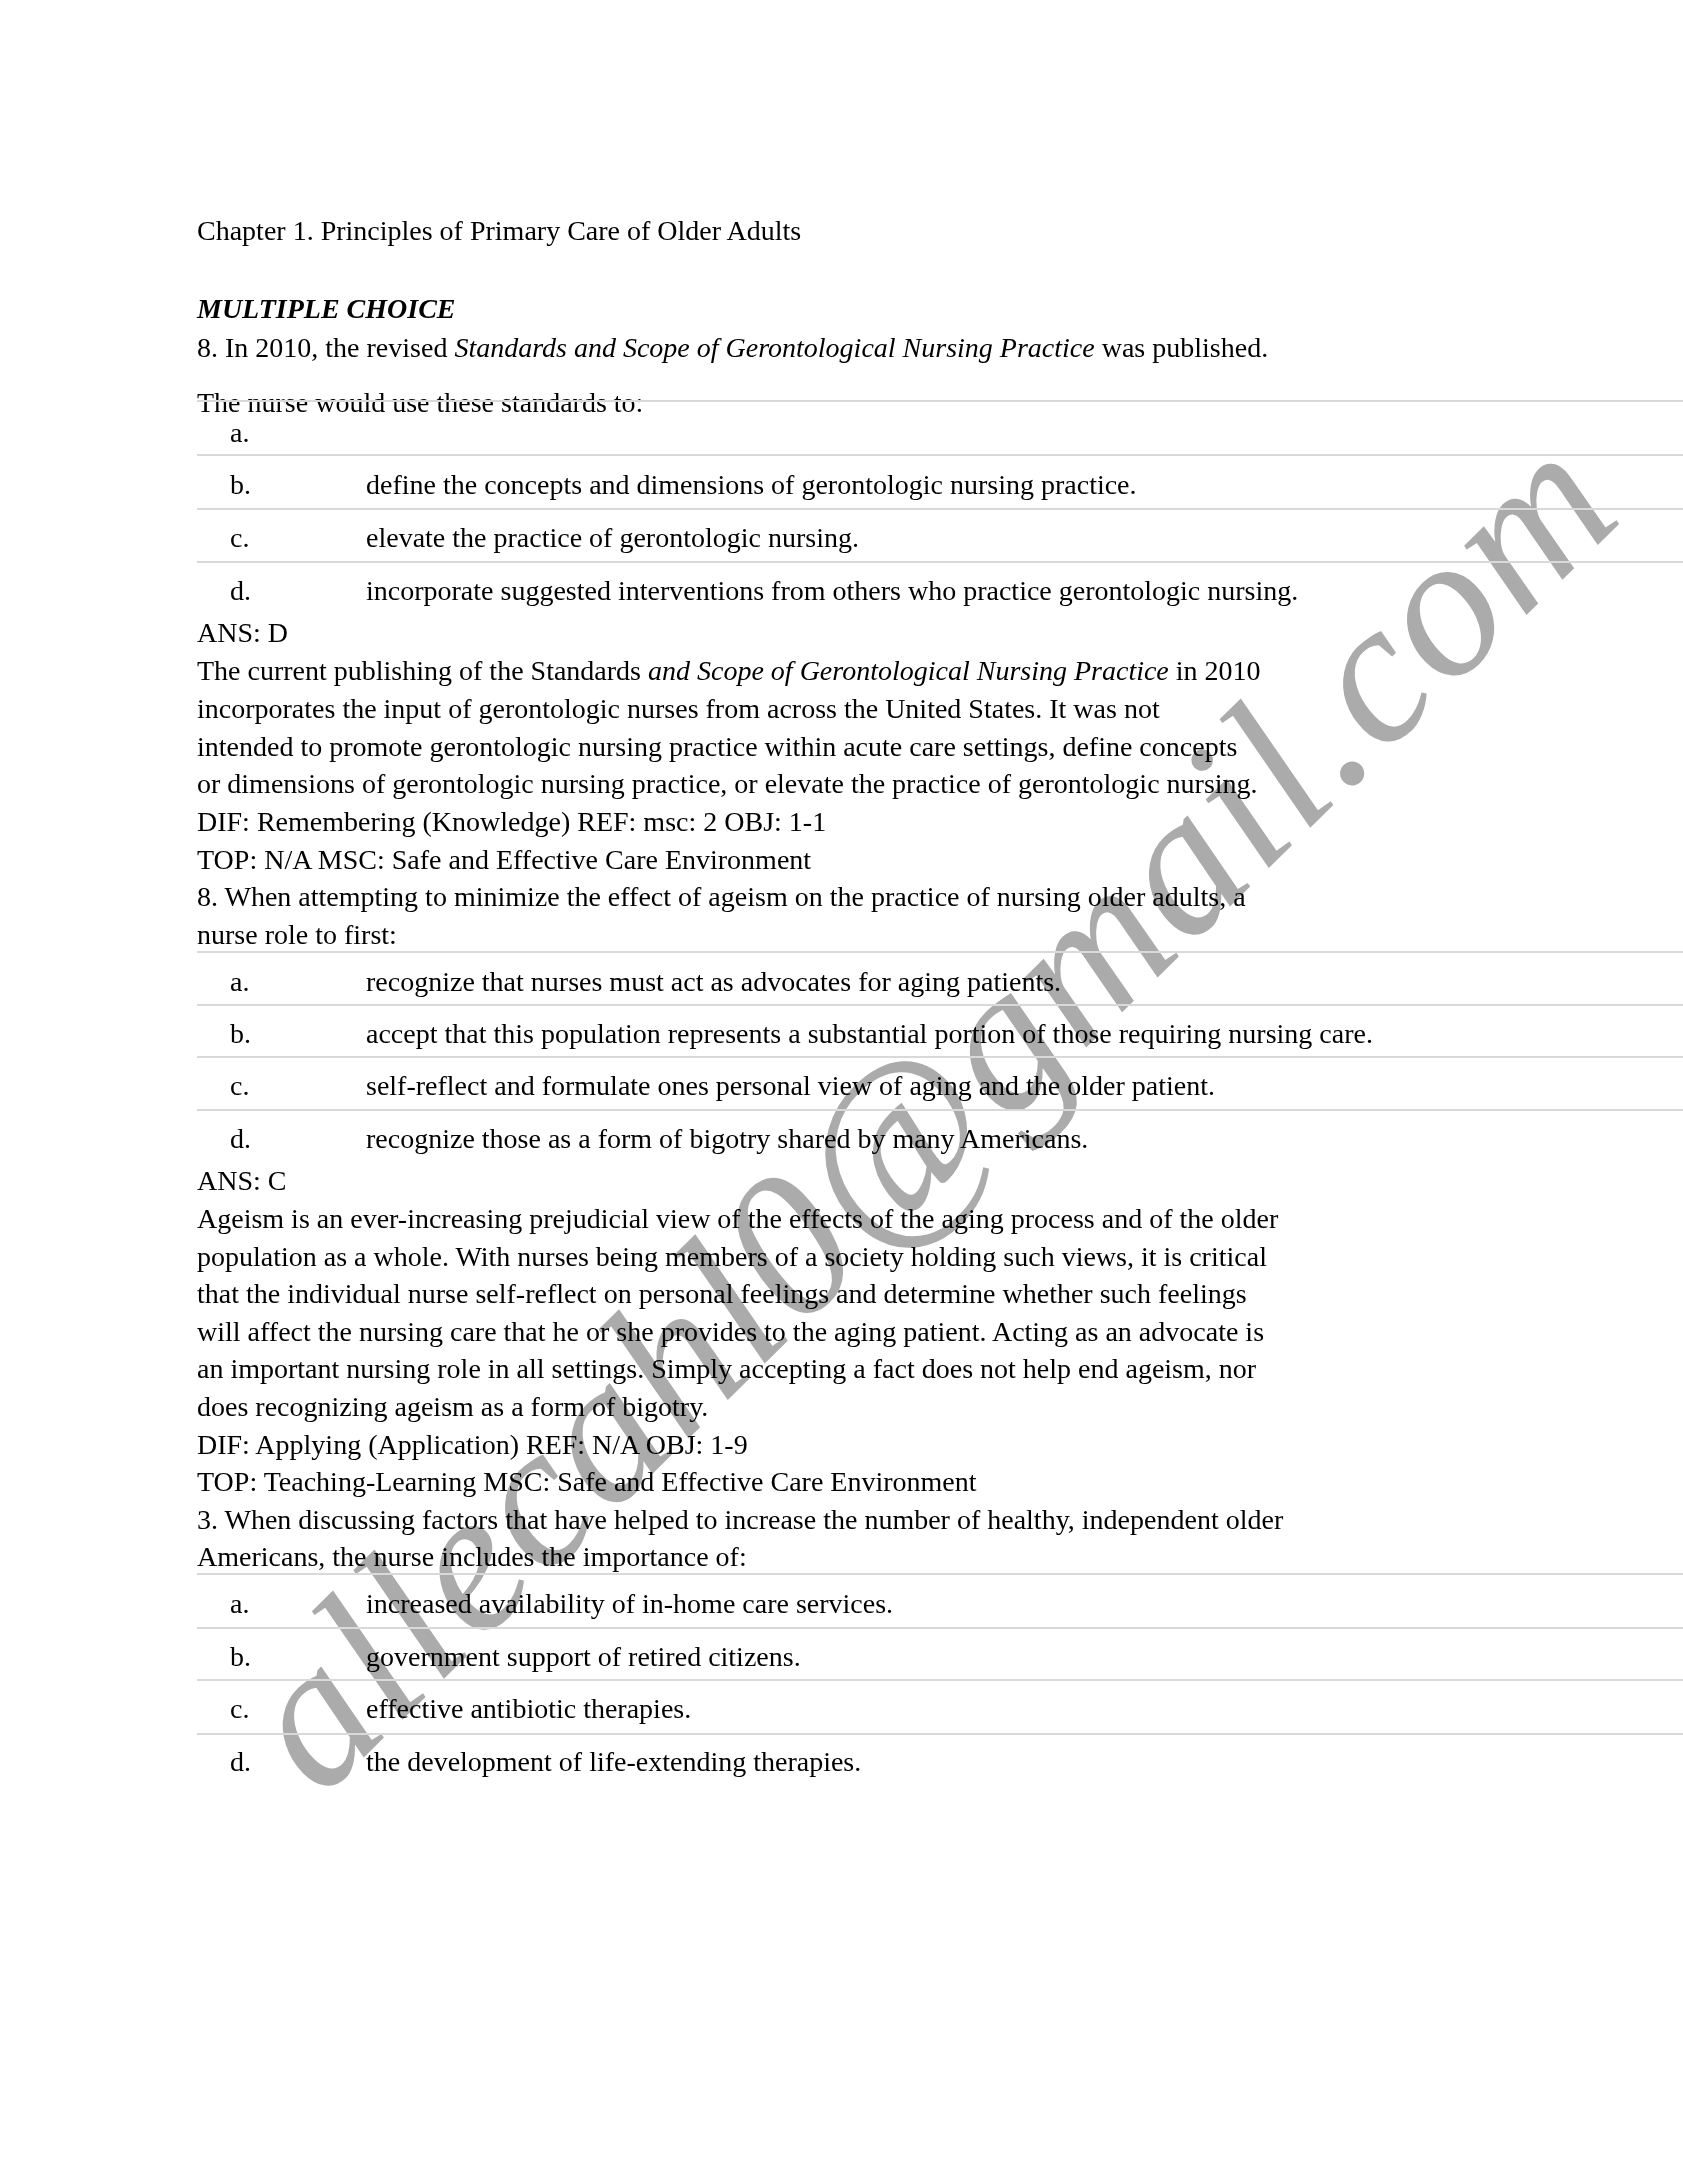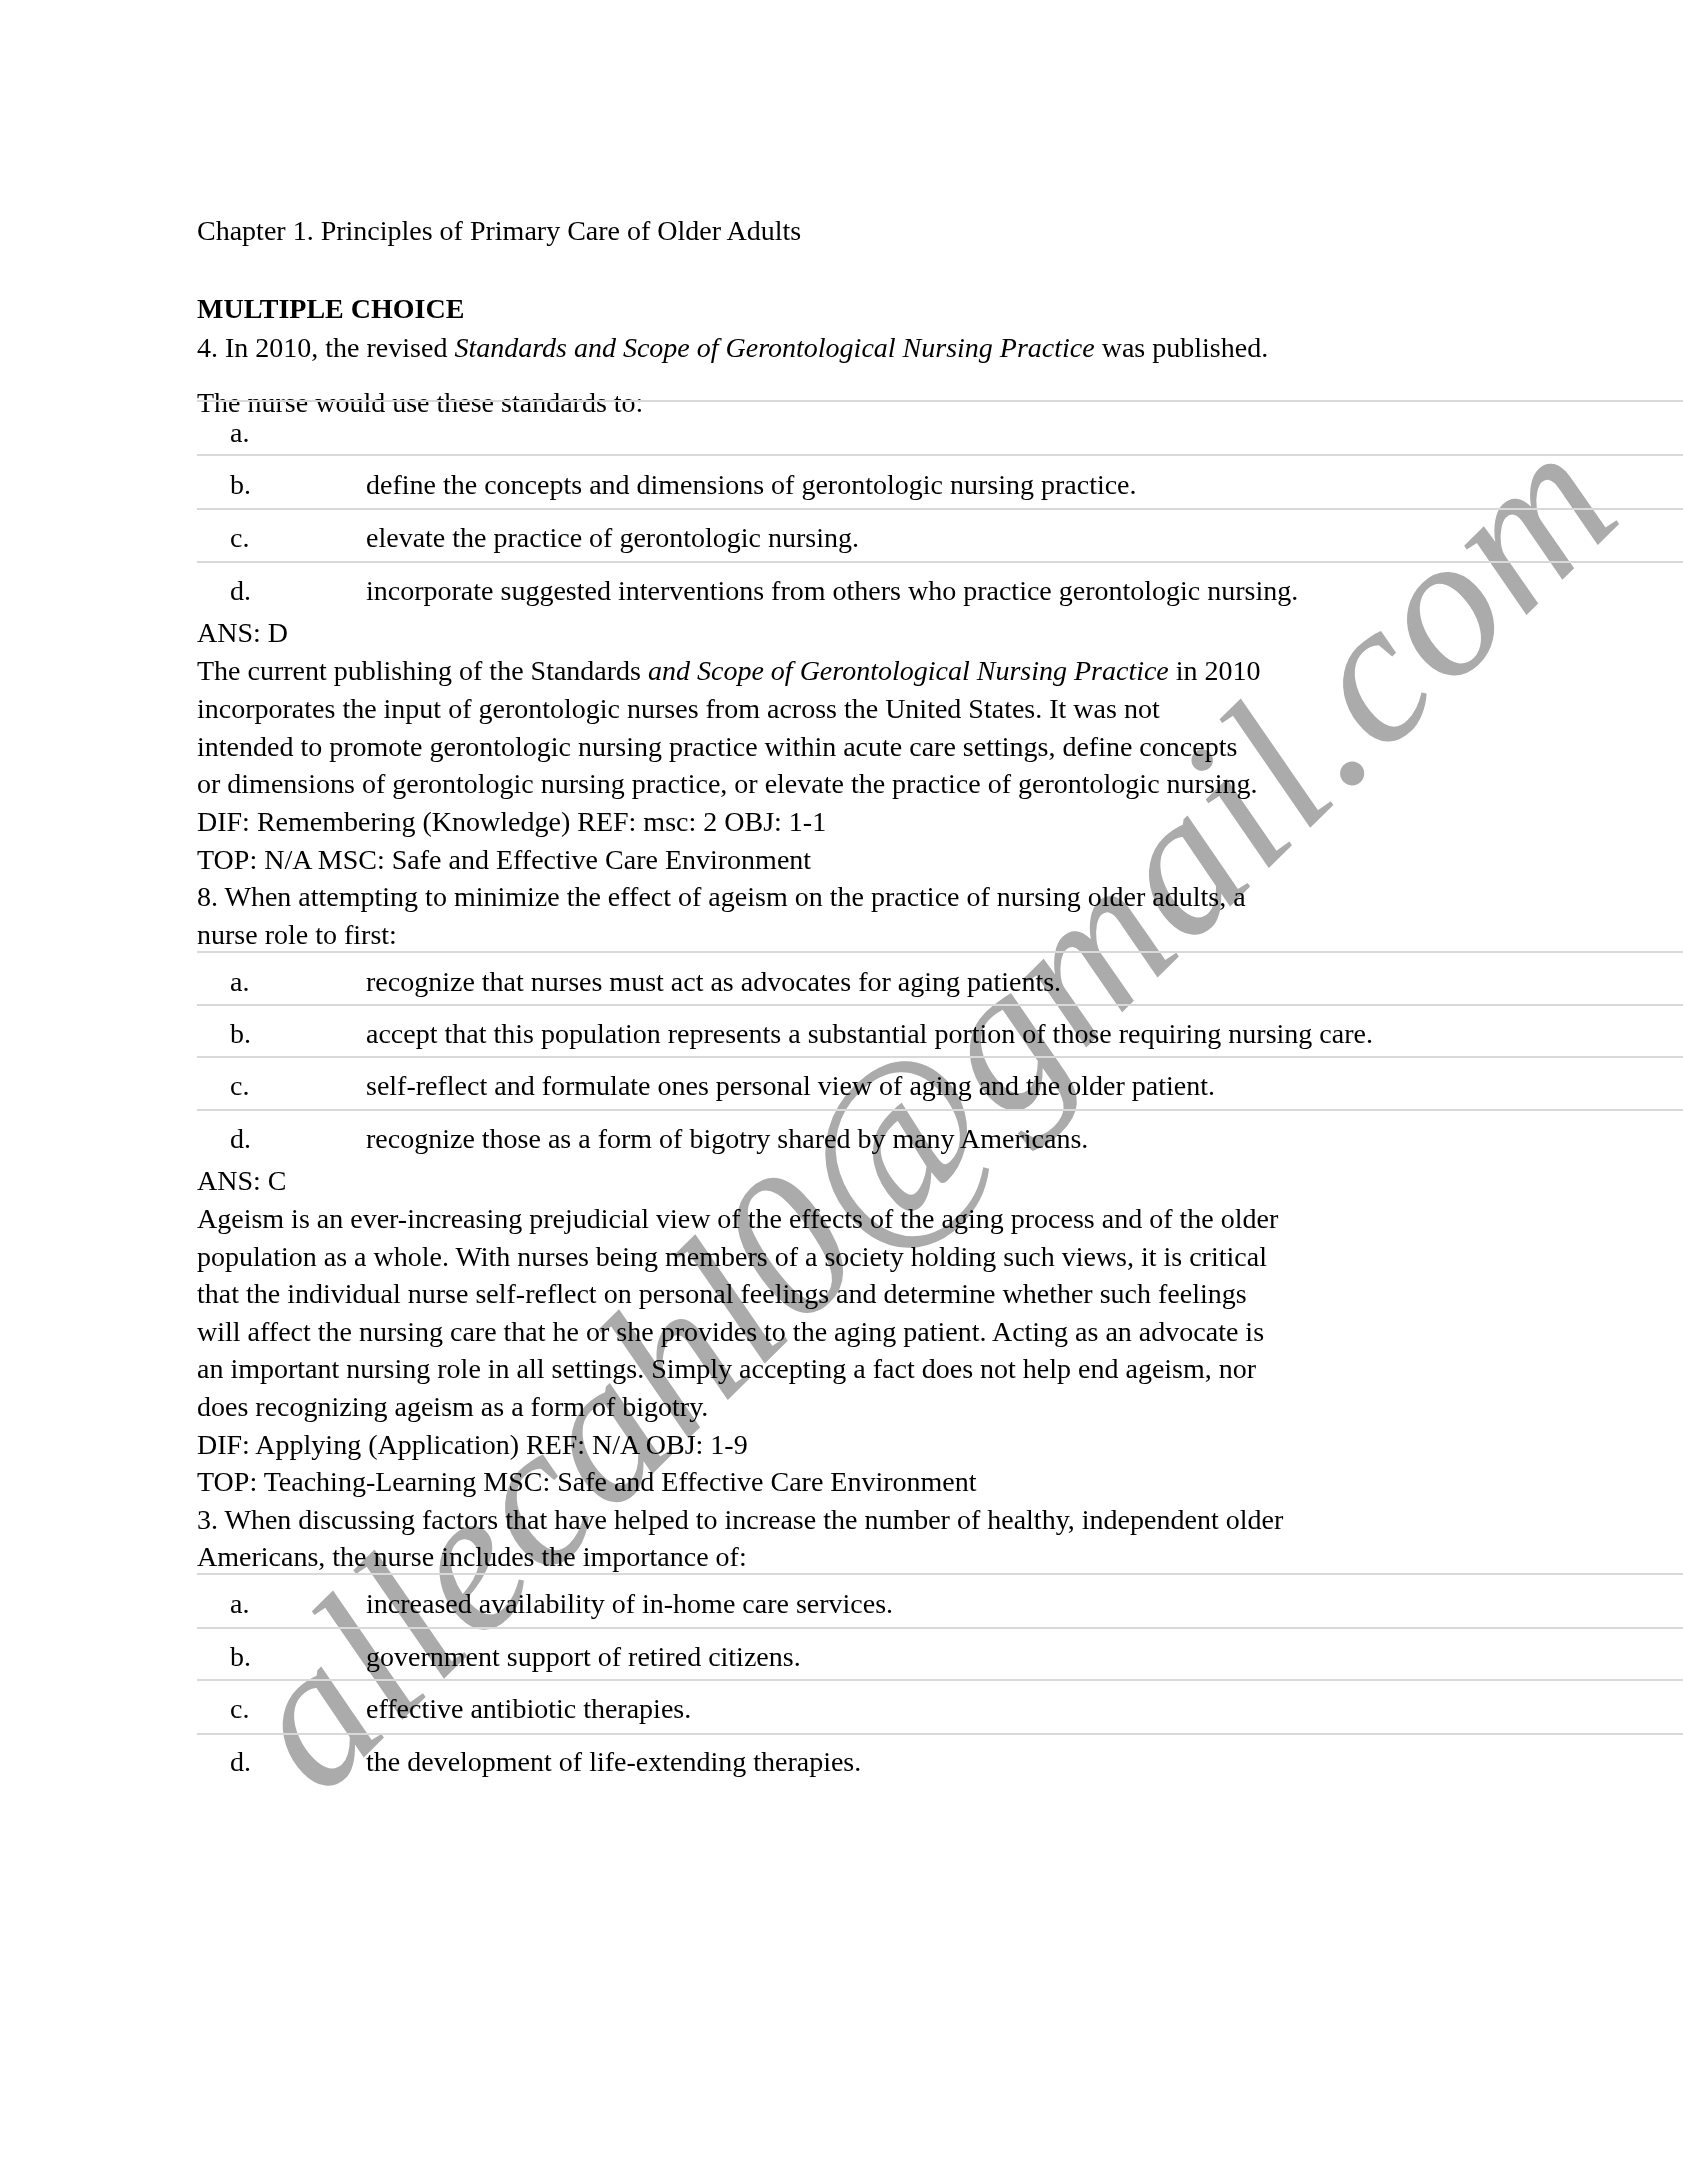--- a/index.html
+++ b/index.html
@@ -11,40 +11,40 @@
   .watermark {
     position: absolute; left: 926px; top: 1109px;
     transform: translate(-50%, -50%) rotate(-44.5deg);
     font-family: "Liberation Serif", "DejaVu Serif", serif; font-style: italic;
     font-size: 203px; color: #ababab; white-space: nowrap; letter-spacing: 2px;
     z-index: 1; line-height: 1;
   }
   .content { position: absolute; left: 197px; top: 0; right: 0; z-index: 2; }
   .line { position: absolute; left: 0; font-size: 28px; line-height: 38px; white-space: nowrap; }
   .title { top: 212px; }
-  .section { top: 290px; font-weight: bold; }
+  .section { top: 290px; font-weight: bold; font-style: italic; }
   .rule { position: absolute; left: 0; right: 0; height: 2px; background: #d9d9d9; }
   .opt { position: absolute; left: 0; right: 0; height: 38px; font-size: 28px; line-height: 38px; white-space: nowrap; }
   .opt .lbl { position: absolute; left: 33px; }
   .opt .txt { position: absolute; left: 169px; }
 </style>
 </head>
 <body>
 
 <div class="page">
 
   <div class="watermark">allecahl0@gmail.com</div>
 
   <div class="content">
 
     <div class="line title">Chapter 1. Principles of Primary Care of Older Adults</div>
     <div class="line section">MULTIPLE CHOICE</div>
 
     <div>
-      <div class="line" style="top:329px"><span>4. In 2010, the revised </span><i>Standards and Scope of Gerontological Nursing Practice</i><span> was published.</span></div>
+      <div class="line" style="top:329px"><span>8. In 2010, the revised </span><i>Standards and Scope of Gerontological Nursing Practice</i><span> was published.</span></div>
       <div class="line" style="top:384px">The nurse would use these standards to:</div>
 
       <div class="rule" style="top:400px"></div>
       <div class="opt" style="top:414px">
           <span class="lbl">a.</span>
         </div>
       <div class="rule" style="top:454px"></div>
       <div class="opt" style="top:466px">
           <span class="lbl">b.</span>
           <span class="txt">define the concepts and dimensions of gerontologic nursing practice.</span>

